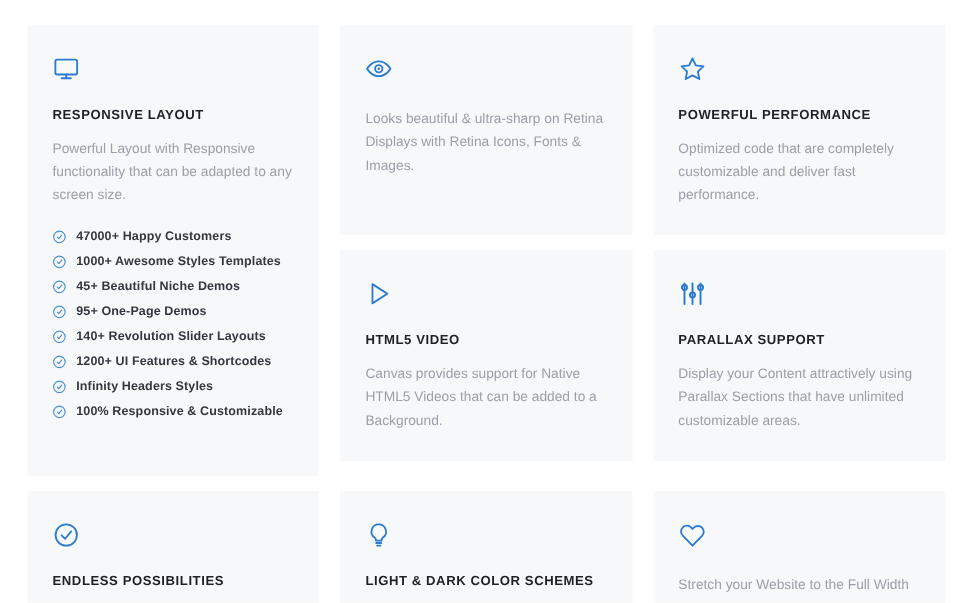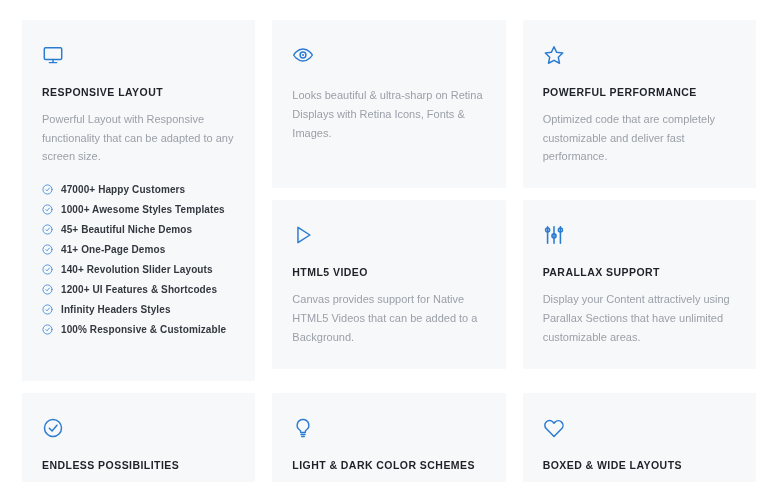--- a/index.html
+++ b/index.html
@@ -139,21 +139,21 @@
         </span>
         <span>45+ Beautiful Niche Demos</span>
       </li>
       <li>
         <span class="check-icon">
           <svg width="11" height="11" viewBox="0 0 24 24" fill="none" stroke="currentColor" stroke-width="2" stroke-linecap="round" stroke-linejoin="round">
               <circle cx="12" cy="12" r="10"></circle>
               <polyline points="8.5,12.5 11,15 16,8.8"></polyline>
             </svg>
         </span>
-        <span>41+ One-Page Demos</span>
+        <span>95+ One-Page Demos</span>
       </li>
       <li>
         <span class="check-icon">
           <svg width="11" height="11" viewBox="0 0 24 24" fill="none" stroke="currentColor" stroke-width="2" stroke-linecap="round" stroke-linejoin="round">
               <circle cx="12" cy="12" r="10"></circle>
               <polyline points="8.5,12.5 11,15 16,8.8"></polyline>
             </svg>
         </span>
         <span>140+ Revolution Slider Layouts</span>
       </li>
@@ -255,17 +255,16 @@
     <h3 class="card-title">LIGHT &amp; DARK COLOR SCHEMES</h3>
     <p class="card-desc">Change your Website's Primary Scheme instantly by simply adding the dark class on body.</p>
   </div>
 
   <div class="card" style="grid-column:3; grid-row:4;">
     <span class="card-icon">
       <svg width="22" height="22" viewBox="0 0 24 24" fill="none" stroke="currentColor" stroke-width="1.6" stroke-linecap="round" stroke-linejoin="round">
         <path d="M20.3 5.6a5.1 5.1 0 0 0-7.2 0L12 6.7l-1.1-1.1a5.1 5.1 0 1 0-7.2 7.2l1.1 1.1L12 21.2l7.2-7.3 1.1-1.1a5.1 5.1 0 0 0 0-7.2z"></path>
       </svg>
     </span>
-    <h3 class="card-title">BOXED &amp; WIDE LAYOUTS</h3>
     <p class="card-desc">Stretch your Website to the Full Width or make it boxed to surprise your visitors.</p>
   </div>
 
 </div>
 
 </body></html>

